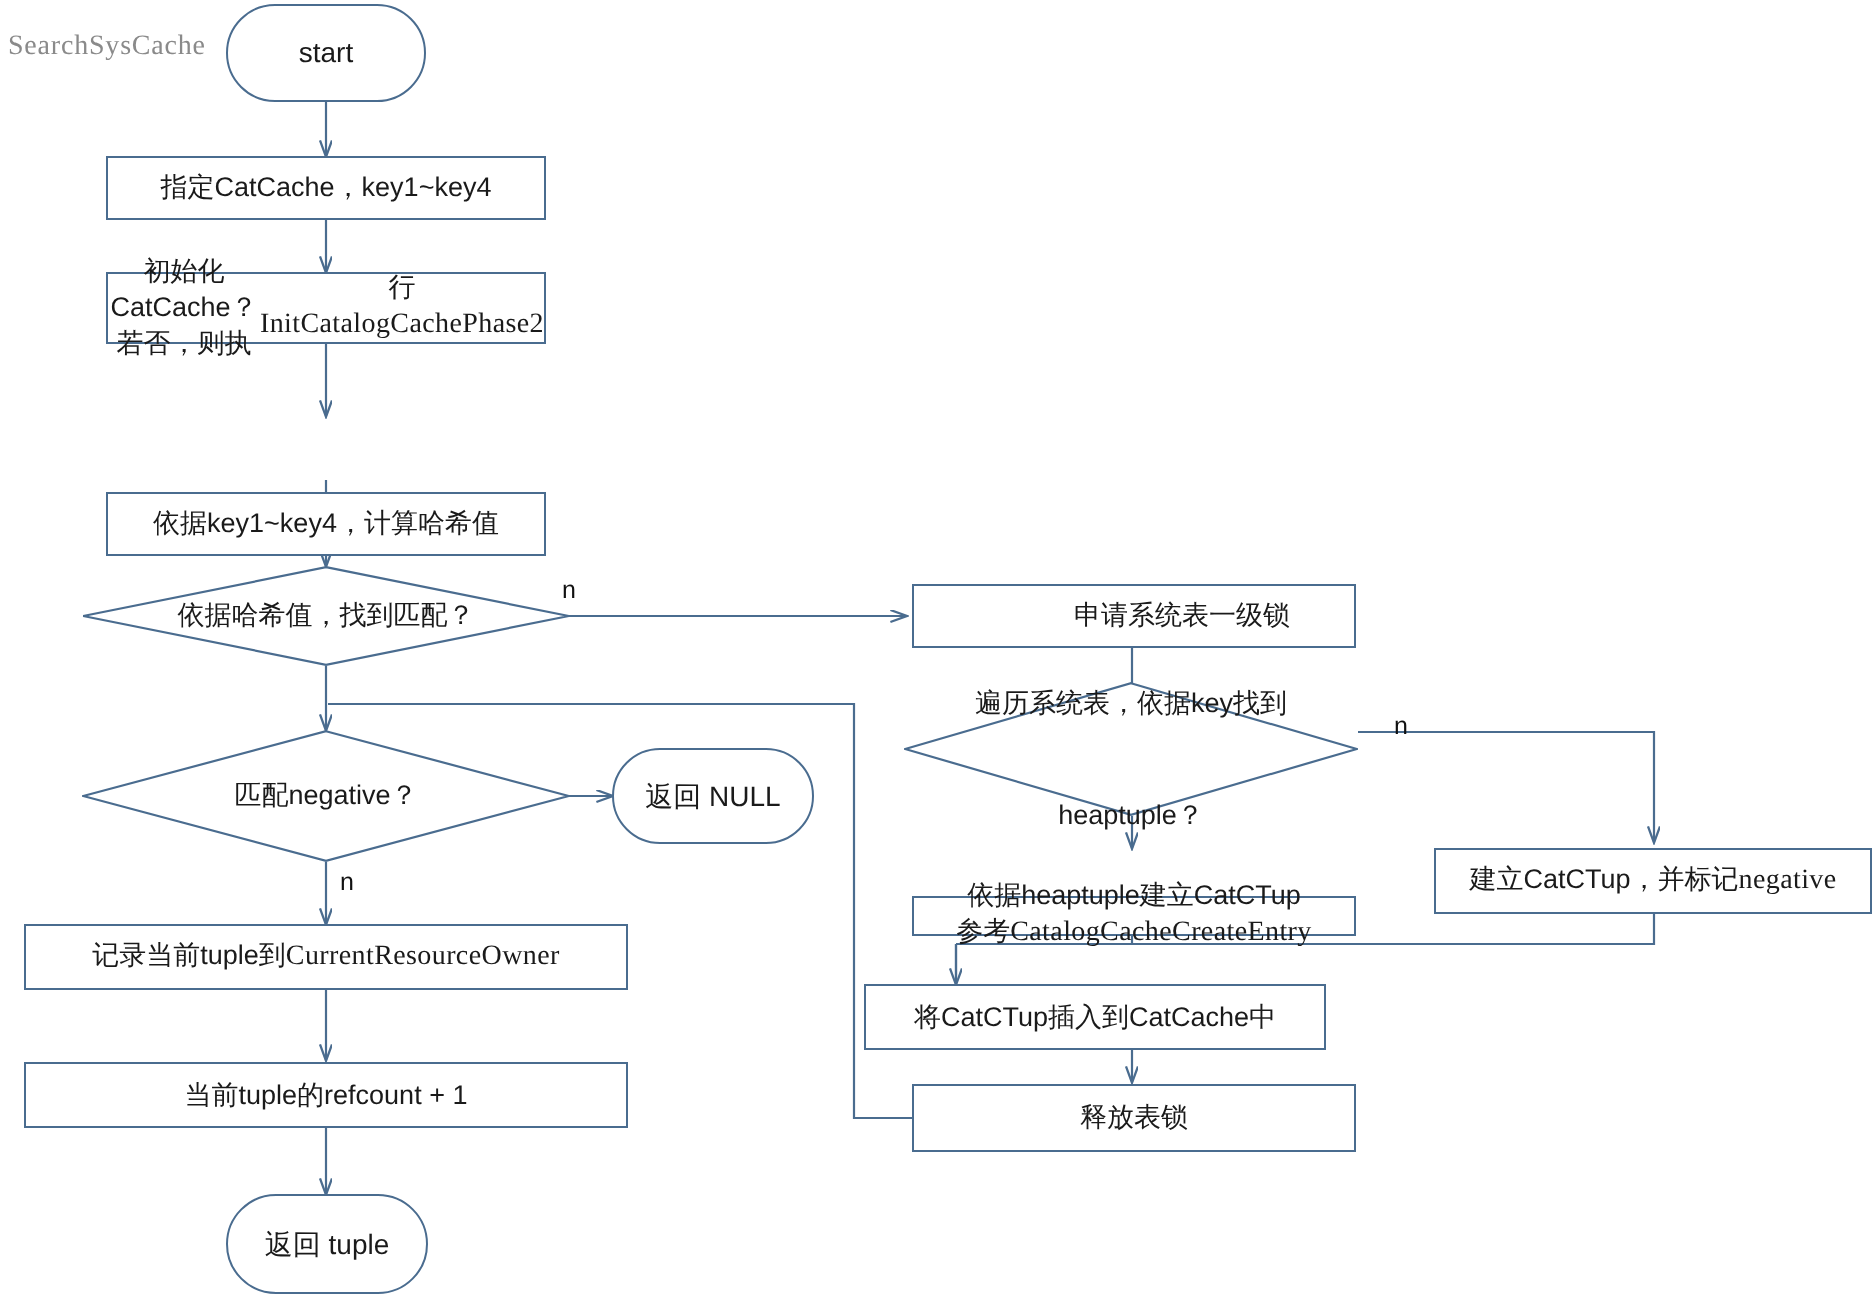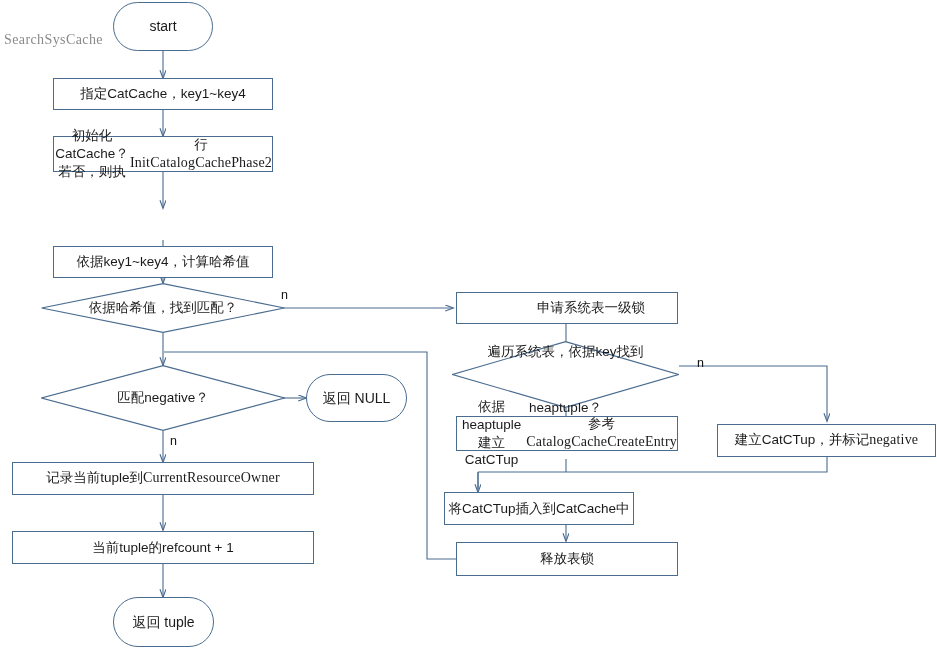--- a/index.html
+++ b/index.html
@@ -128,21 +128,21 @@
       <path d="M478,472 L478,489"></path>
       <path d="M478,489 L478,489"></path>
       <path d="M478,472 L478,492" marker-end="url(#arw)"></path>
 
       <path d="M566,525 L566,541" marker-end="url(#arw)"></path>
 
       <path d="M456,559 L427,559 L427,352 L164,352"></path>
     </g>
   </svg>
 
-  <div class="caption" style="left:4px; top:32px;">SearchSysCache</div>
+  <div class="caption" style="left:4px; top:16px;">SearchSysCache</div>
 
   <div class="node term" style="left:113px; top:2px; width:100px; height:49px;">
     <span>start</span>
   </div>
 
   <div class="node box" style="left:53px; top:78px; width:220px; height:32px;">
     <span>指定CatCache，key1~key4</span>
   </div>
 
   <div class="node box" style="left:53px; top:136px; width:220px; height:36px; flex-direction:row;">
@@ -191,30 +191,30 @@
   <div class="diamond-wrap" style="left:452px; top:341px; width:227px; height:67px;">
     <svg class="dshape" viewBox="0 0 227 67" preserveAspectRatio="none">
       <polygon points="113.5,0.6 226.4,33.5 113.5,66.4 0.6,33.5" fill="#ffffff" stroke="#4a6c8f" stroke-width="1.1" vector-effect="non-scaling-stroke"></polygon>
     </svg>
     <span class="dtext" style="display:block;">
       <span style="display:block;margin-top:11px;">遍历系统表，依据key找到</span>
       <span style="display:block;margin-top:38px;">heaptuple？</span>
     </span>
   </div>
 
-  <div class="node box" style="left:456px; top:416px; width:222px; height:35px; flex-direction:row;">
+  <div class="node box" style="left:456px; top:448px; width:222px; height:20px; flex-direction:column;">
     <span>依据heaptuple建立CatCTup</span>
     <span><span class="sans">参考</span><span class="sf">CatalogCacheCreateEntry</span></span>
   </div>
 
   <div class="node box" style="left:717px; top:424px; width:219px; height:33px;">
     <span><span class="sans">建立CatCTup，并标记</span><span class="sf">negative</span></span>
   </div>
 
-  <div class="node box" style="left:444px; top:492px; width:190px; height:33px;">
+  <div class="node box" style="left:432px; top:492px; width:231px; height:33px;">
     <span>将CatCTup插入到CatCache中</span>
   </div>
 
   <div class="node box" style="left:456px; top:542px; width:222px; height:34px;">
     <span>释放表锁</span>
   </div>
 
   <div class="edge-label" style="left:281px; top:288px;">n</div>
   <div class="edge-label" style="left:170px; top:434px;">n</div>
   <div class="edge-label" style="left:697px; top:356px;">n</div>

